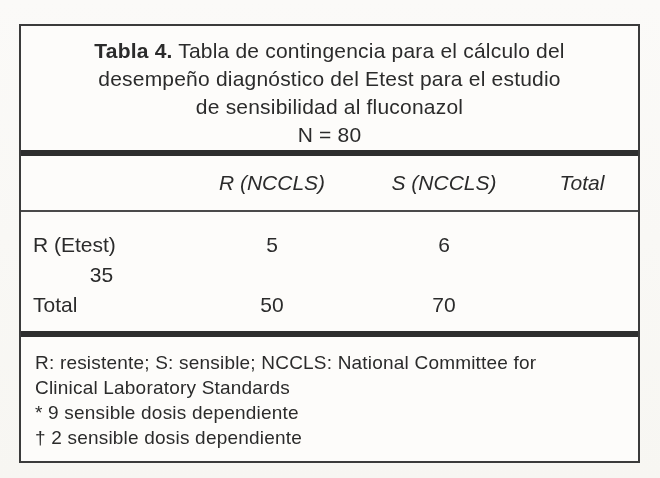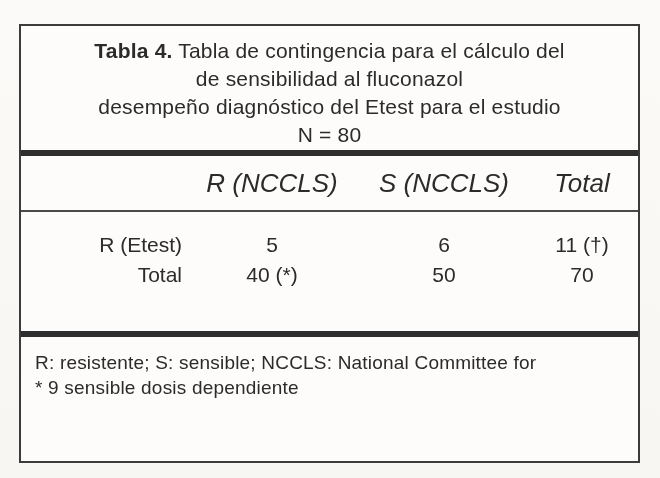--- a/index.html
+++ b/index.html
@@ -52,32 +52,32 @@
     height: 2px;
     background: #4a4a4a;
     flex: none;
   }
   
   .grid-row {
     display: grid;
     grid-template-columns: 161px 180px 164px 1fr;
   }
   .cell-label {
-    text-align: right;
-    padding-left: 28px;
+    text-align: left;
+    padding-left: 12px;
   }
   .cell-num {
     text-align: center;
   }
   
   .header-row {
     height: 54px;
     align-items: center;
     font-style: italic;
-    font-size: 26px;
+    font-size: 21px;
   }
   
   .body-sec {
     height: 119px;
     box-sizing: border-box;
     padding-top: 18px;
     font-size: 21px;
   }
   .body-sec .grid-row {
     line-height: 30px;
@@ -93,54 +93,55 @@
   }
 </style>
 </head>
 <body>
 
 <div class="scan-page">
   <div class="table-figure">
 
     <div class="title-sec">
       <div><span class="t-bold">Tabla 4.</span><span> Tabla de contingencia para el cálculo del</span></div>
+      <div>desempeño diagnóstico del Etest para el estudio</div>
       <div>de sensibilidad al fluconazol</div>
-      <div>desempeño diagnóstico del Etest para el estudio</div>
       <div>N = 80</div>
     </div>
 
     <div class="rule-thick"></div>
 
     <div class="grid-row header-row">
       <div class="cell-label"></div>
       <div class="cell-num">R (NCCLS)</div>
       <div class="cell-num">S (NCCLS)</div>
       <div class="cell-num">Total</div>
     </div>
 
     <div class="rule-thin"></div>
 
     <div class="body-sec">
       <div class="grid-row">
         <div class="cell-label">R (Etest)</div>
         <div class="cell-num">5</div>
         <div class="cell-num">6</div>
-        <div class="cell-num">11 (†)</div>
       </div>
       <div class="grid-row">
+        <div class="cell-num">35</div>
       </div>
       <div class="grid-row">
         <div class="cell-label">Total</div>
-        <div class="cell-num">40 (*)</div>
         <div class="cell-num">50</div>
         <div class="cell-num">70</div>
       </div>
     </div>
 
     <div class="rule-thick"></div>
 
     <div class="footnote-sec">
       <div>R: resistente; S: sensible; NCCLS: National Committee for</div>
+      <div>Clinical Laboratory Standards</div>
       <div>* 9 sensible dosis dependiente</div>
+      <div>† 2 sensible dosis dependiente</div>
     </div>
 
   </div>
 </div>
 
 </body></html>

